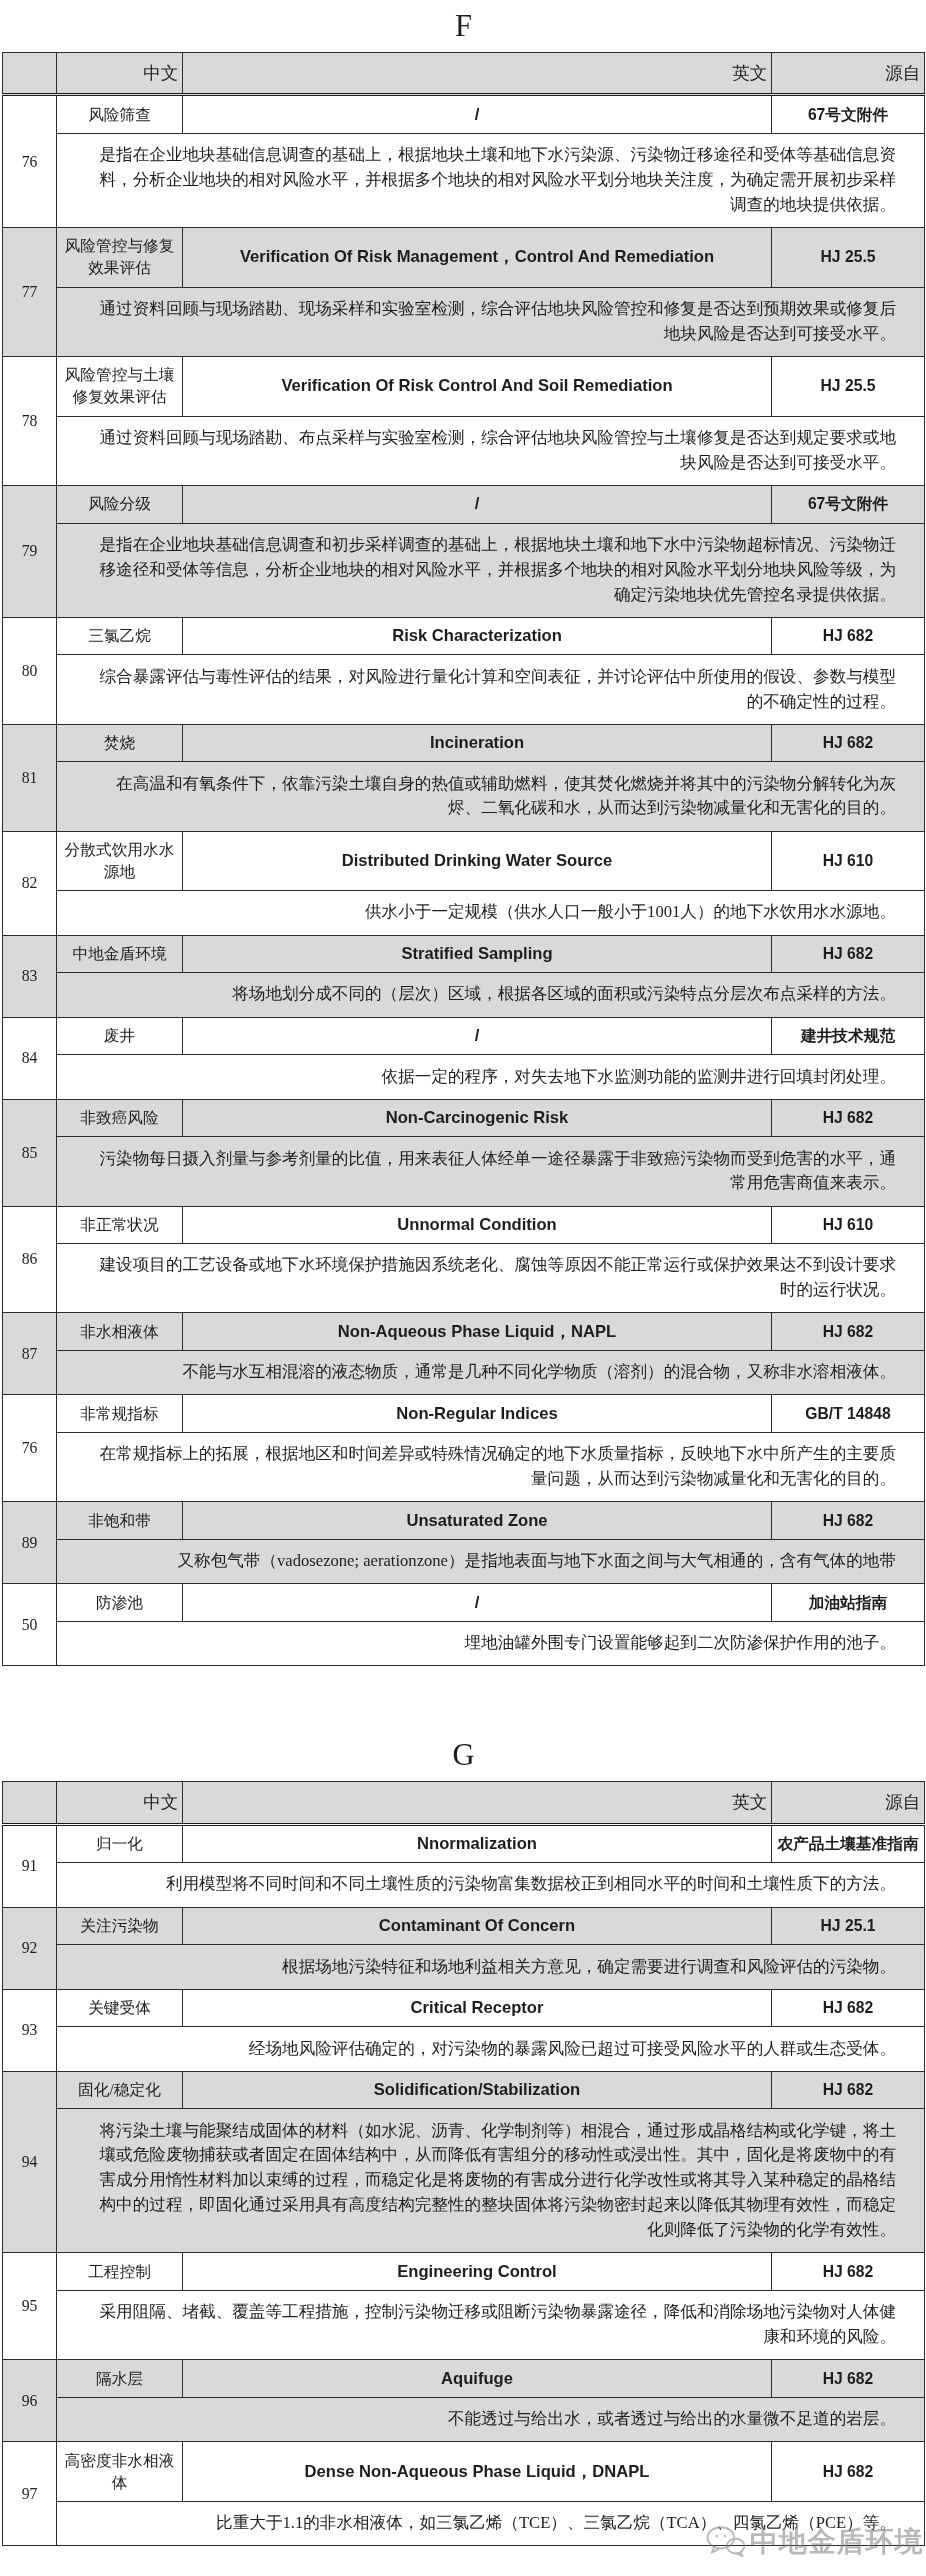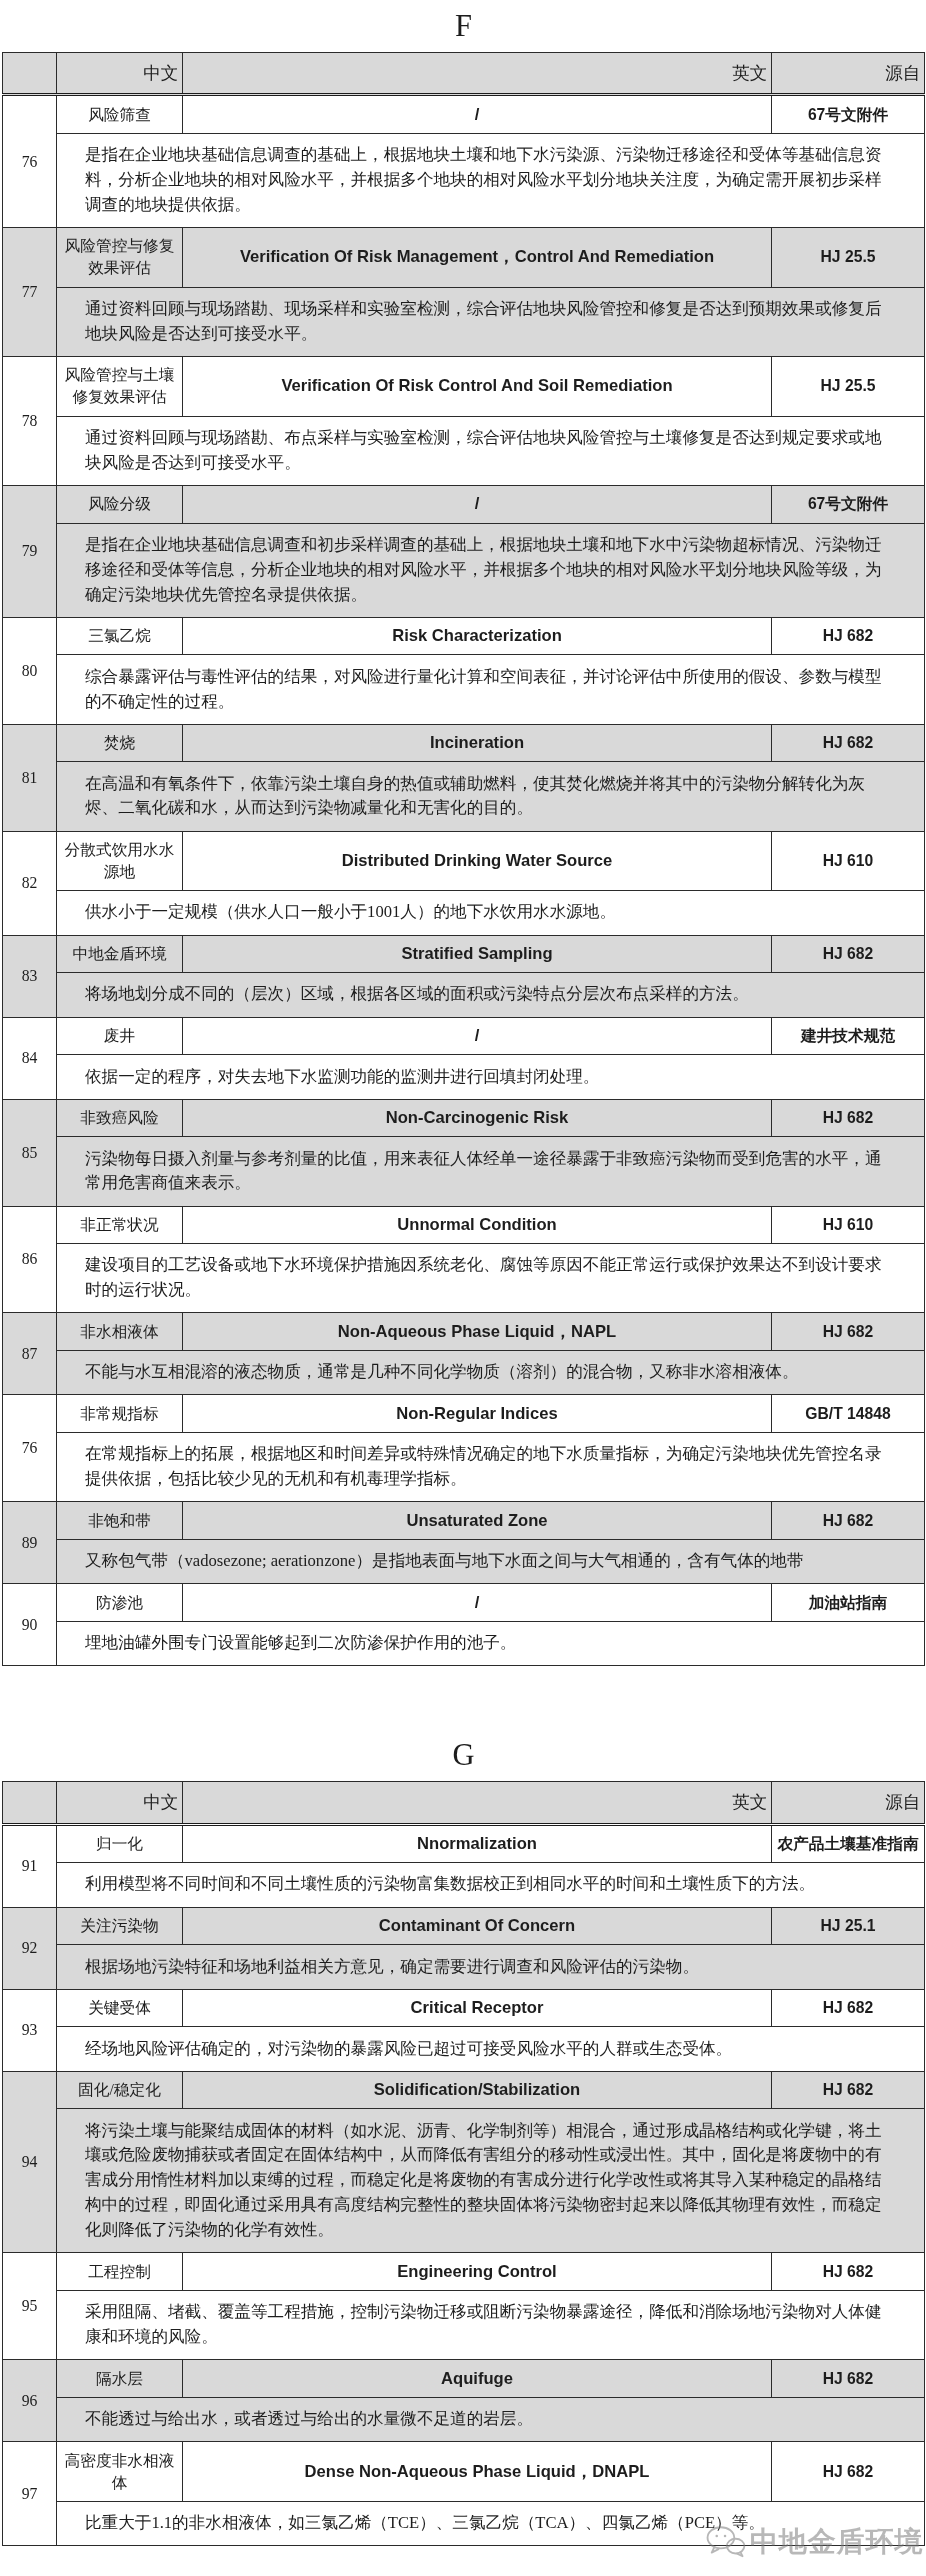--- a/index.html
+++ b/index.html
@@ -25,21 +25,21 @@
 
   tr.term-row td { border-top:1.8px solid #1c1c1c; }
   tr.shaded td { background:#d9d9d9; }
 
   td.cell-no   { width:54px; text-align:center; font-size:15.7px; padding:5.5px 1.8px; }
   td.cell-cn   { width:126px; text-align:center; font-size:15.7px; line-height:1.4; padding:7.4px 5.5px;margin-left:39px; }
   td.cell-en   { text-align:center; font-size:16.6px; padding:7.4px 5.5px;
                  font-family:"Liberation Sans","DejaVu Sans",sans-serif; font-weight:bold; }
   td.cell-src  { width:153px; text-align:center; font-size:15.7px; line-height:1.4; padding:7.4px 3.7px;
                  font-family:"Liberation Sans","DejaVu Sans",sans-serif; font-weight:bold; }
-  td.cell-def  { text-align:left; font-size:16.6px; line-height:1.5; padding:9.2px 28px;
+  td.cell-def  { text-align:right; font-size:16.6px; line-height:1.5; padding:9.2px 28px;
                  font-family:"Liberation Serif","DejaVu Serif",serif; }
 
   .watermark {
     position:absolute; right:3.7px; bottom:9.2px;
     display:flex; align-items:center; gap:3.7px;
     color:rgba(125,125,125,0.55);
     font-size:28px; font-weight:bold; letter-spacing:0.9px;
     font-family:"Liberation Sans","DejaVu Sans",sans-serif;
     pointer-events:none; white-space:nowrap;
   }
@@ -176,33 +176,33 @@
           <tr class="def-row shaded">
             <td class="cell-def" colspan="3">不能与水互相混溶的液态物质，通常是几种不同化学物质（溶剂）的混合物，又称非水溶相液体。</td>
           </tr>
           <tr class="term-row">
             <td class="cell-no" rowspan="2">76</td>
             <td class="cell-cn">非常规指标</td>
             <td class="cell-en">Non-Regular Indices</td>
             <td class="cell-src">GB/T 14848</td>
           </tr>
           <tr class="def-row">
-            <td class="cell-def" colspan="3">在常规指标上的拓展，根据地区和时间差异或特殊情况确定的地下水质量指标，为确定污染地块优先管控名录提供依据，包括比较少见的无机和有机毒理学指标。</td>
+            <td class="cell-def" colspan="3">在常规指标上的拓展，根据地区和时间差异或特殊情况确定的地下水质量指标，反映地下水中所产生的主要质量问题，从而达到污染物减量化和无害化的目的。</td>
           </tr>
           <tr class="term-row shaded">
             <td class="cell-no" rowspan="2">89</td>
             <td class="cell-cn">非饱和带</td>
             <td class="cell-en">Unsaturated Zone</td>
             <td class="cell-src">HJ 682</td>
           </tr>
           <tr class="def-row shaded">
             <td class="cell-def" colspan="3">又称包气带（vadosezone; aerationzone）是指地表面与地下水面之间与大气相通的，含有气体的地带</td>
           </tr>
           <tr class="term-row">
-            <td class="cell-no" rowspan="2">90</td>
+            <td class="cell-no" rowspan="2">50</td>
             <td class="cell-cn">防渗池</td>
             <td class="cell-en">/</td>
             <td class="cell-src">加油站指南</td>
           </tr>
           <tr class="def-row">
             <td class="cell-def" colspan="3">埋地油罐外围专门设置能够起到二次防渗保护作用的池子。</td>
           </tr>
         </tbody>
     </table>
   </section>

